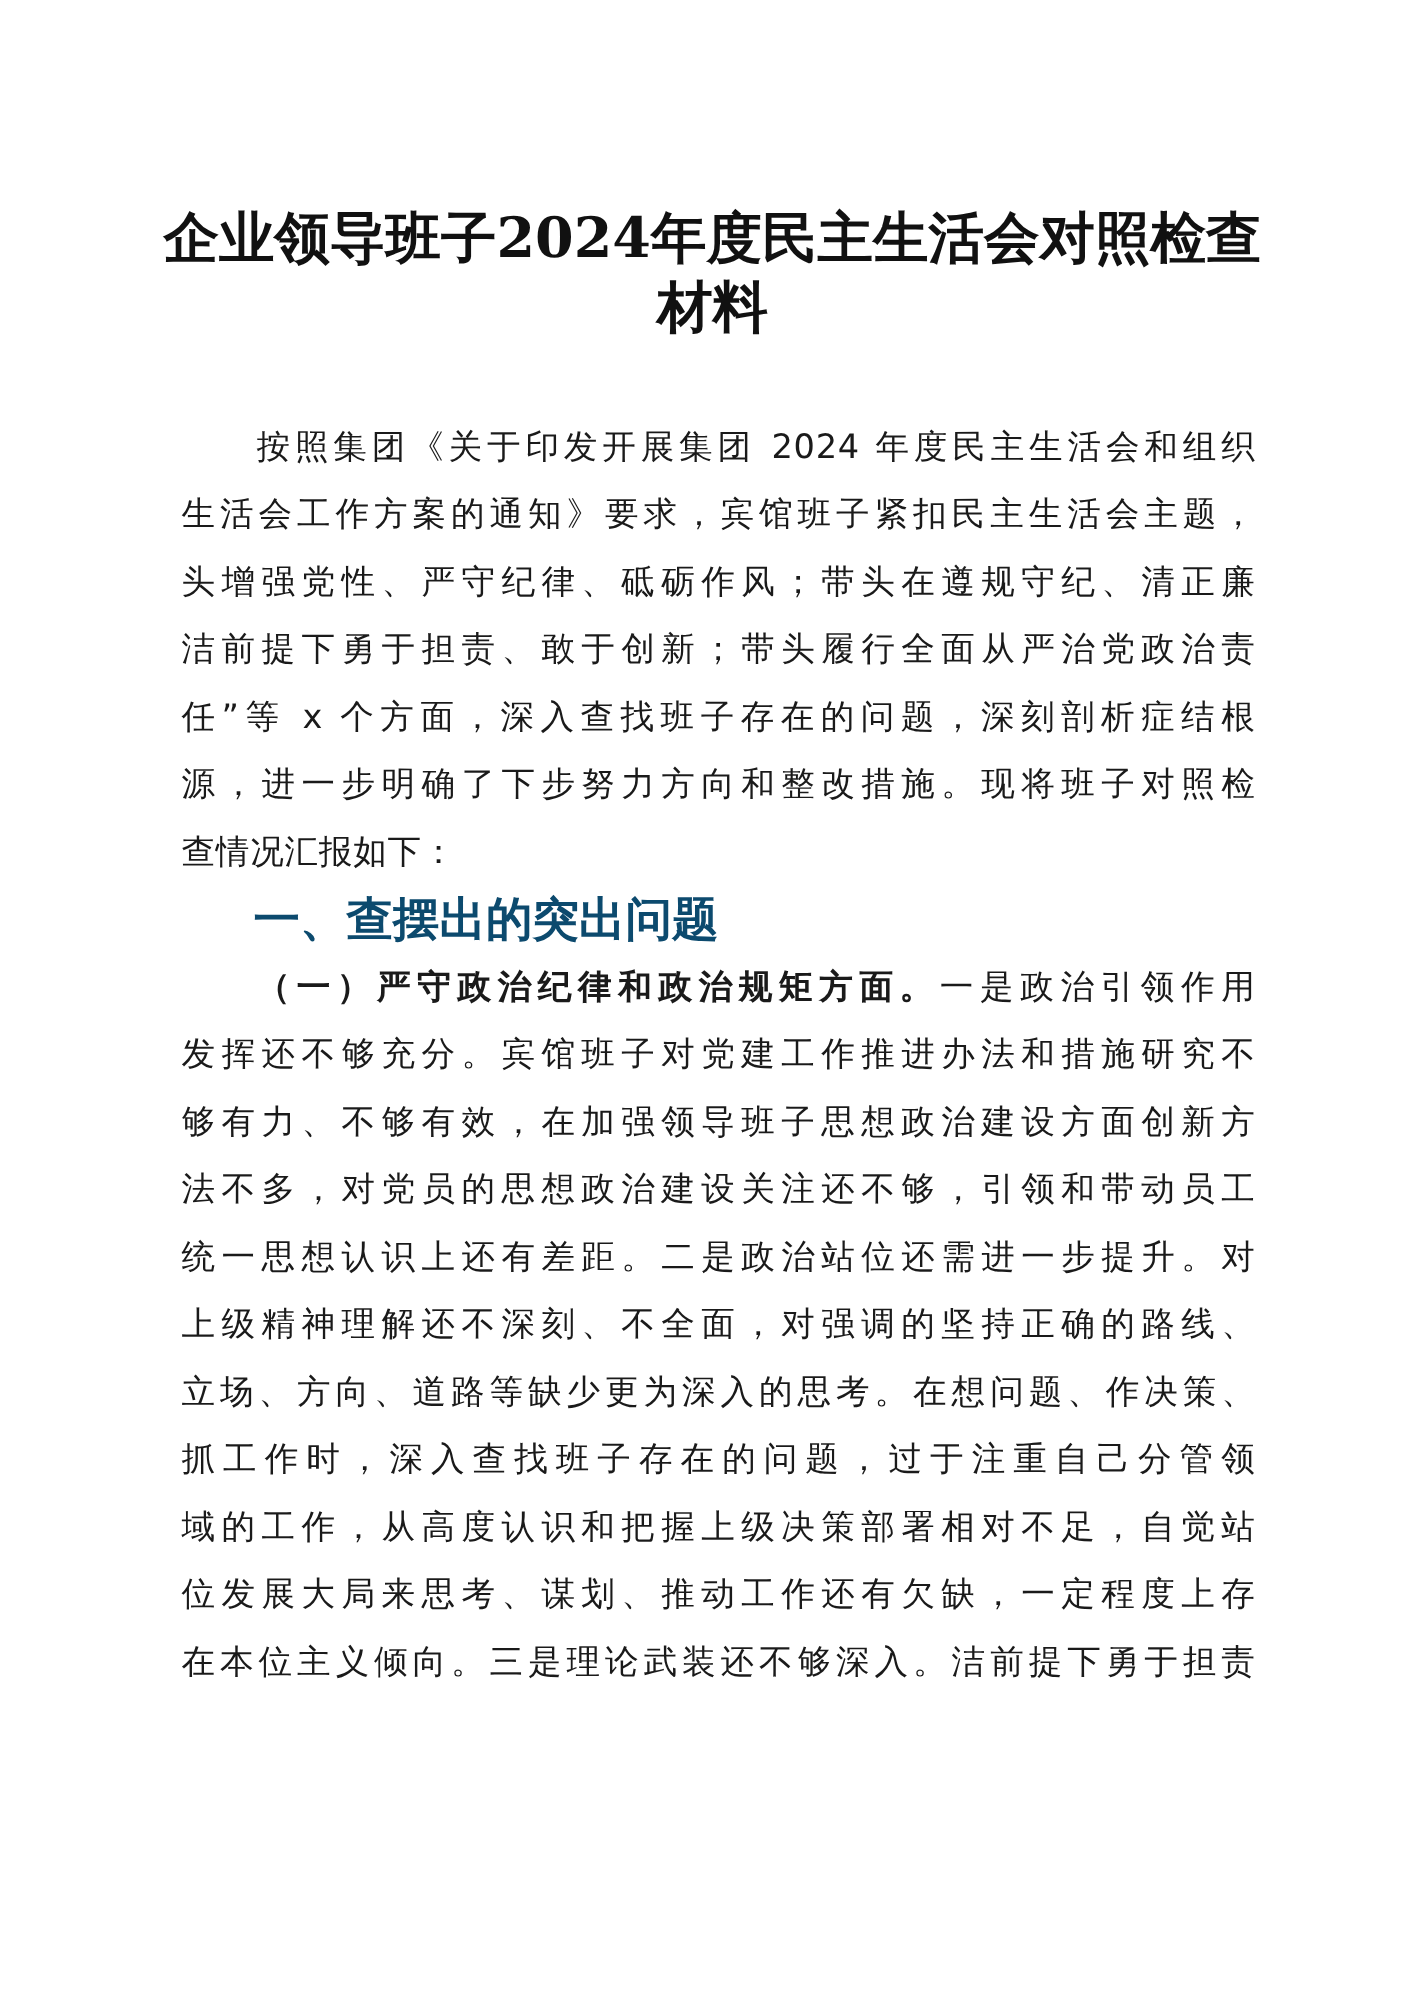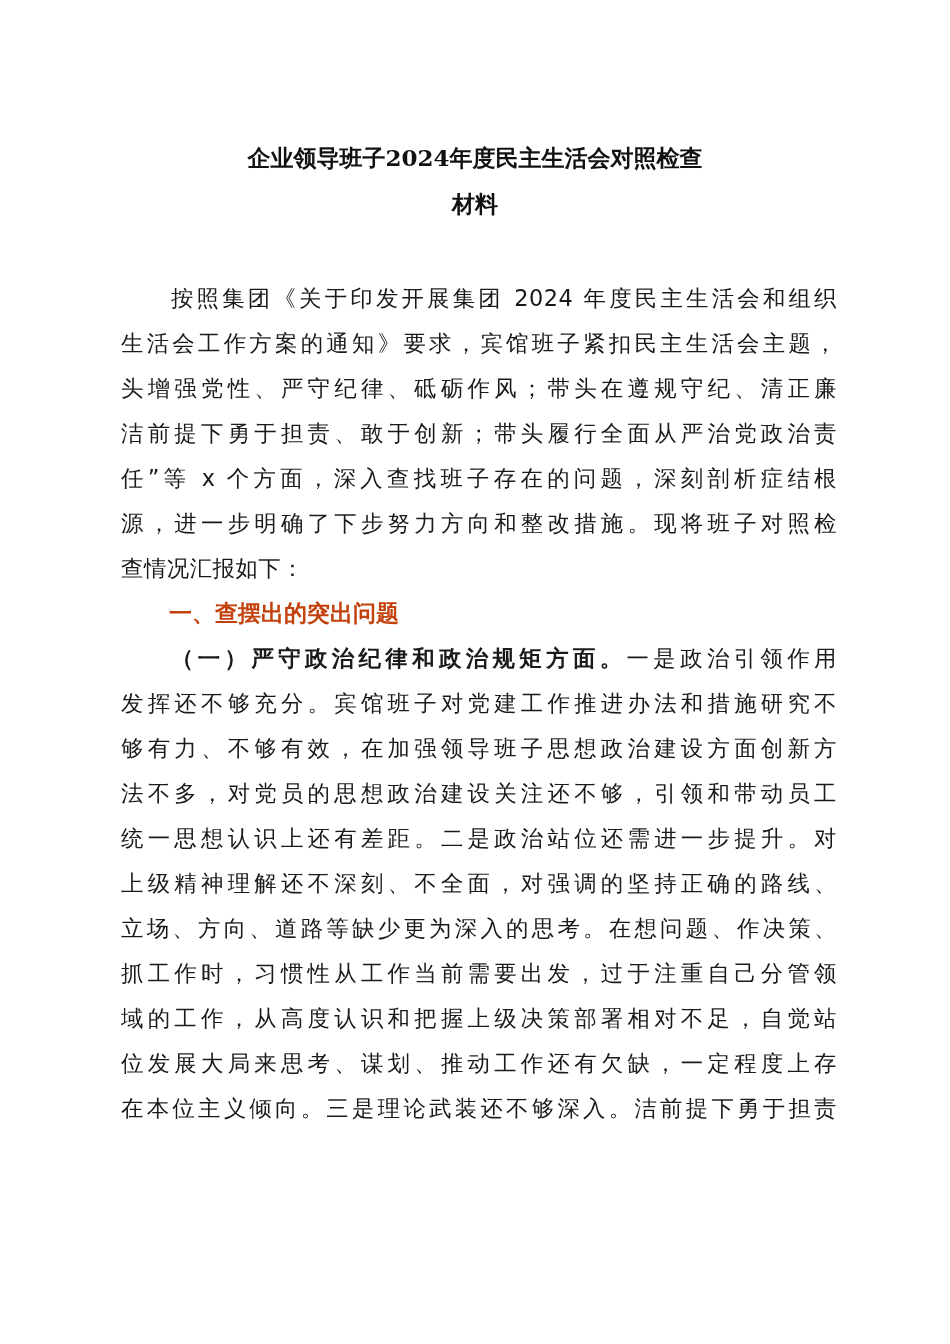--- a/index.html
+++ b/index.html
@@ -23,21 +23,21 @@
       background: #ffffff;
     }
     .title {
       position: absolute;
       left: 100px;
       width: 750px;
       top: 135px;
       text-align: center;
       font-family: "DejaVu Serif", "Liberation Serif", serif;
       font-weight: bold;
-      font-size: 23px;
+      font-size: 37px;
       line-height: 46px;
       letter-spacing: 0px;
       color: #111;
     }
     .title .line { display: block; white-space: nowrap; }
     .body {
       position: absolute;
       left: 121px;
       top: 276px;
       width: 716px;
@@ -57,23 +57,23 @@
     .ln.last {
       text-align-last: left;
     }
     .ln.indent { padding-left: 50px; }
     .heading {
       display: block;
       height: 45px;
       line-height: 45px;
       padding-left: 48px;
       font-family: "DejaVu Sans", "Liberation Sans", sans-serif;
-      font-size: 23px;
+      font-size: 31px;
       font-weight: bold;
-      color: #c2410c;
+      color: #0c4a6e;
       white-space: nowrap;
     }
     .bold { font-weight: bold; margin-top: 21px; }
   </style>
 </head>
 <body>
 
 <div class="page">
 
   <div class="title">
@@ -95,20 +95,20 @@
     <span class="heading">一、查摆出的突出问题</span>
 
     <div>
       <span class="ln indent"><span class="bold">（一）严守政治纪律和政治规矩方面。</span><span>一是政治引领作用</span></span>
       <span class="ln">发挥还不够充分。宾馆班子对党建工作推进办法和措施研究不</span>
       <span class="ln">够有力、不够有效，在加强领导班子思想政治建设方面创新方</span>
       <span class="ln">法不多，对党员的思想政治建设关注还不够，引领和带动员工</span>
       <span class="ln">统一思想认识上还有差距。二是政治站位还需进一步提升。对</span>
       <span class="ln">上级精神理解还不深刻、不全面，对强调的坚持正确的路线、</span>
       <span class="ln">立场、方向、道路等缺少更为深入的思考。在想问题、作决策、</span>
-      <span class="ln">抓工作时，习惯性从工作当前需要出发，过于注重自己分管领</span>
+      <span class="ln">抓工作时，深入查找班子存在的问题，过于注重自己分管领</span>
       <span class="ln">域的工作，从高度认识和把握上级决策部署相对不足，自觉站</span>
       <span class="ln">位发展大局来思考、谋划、推动工作还有欠缺，一定程度上存</span>
       <span class="ln">在本位主义倾向。三是理论武装还不够深入。洁前提下勇于担责</span>
     </div>
   </div>
 
 </div>
 
 </body></html>

